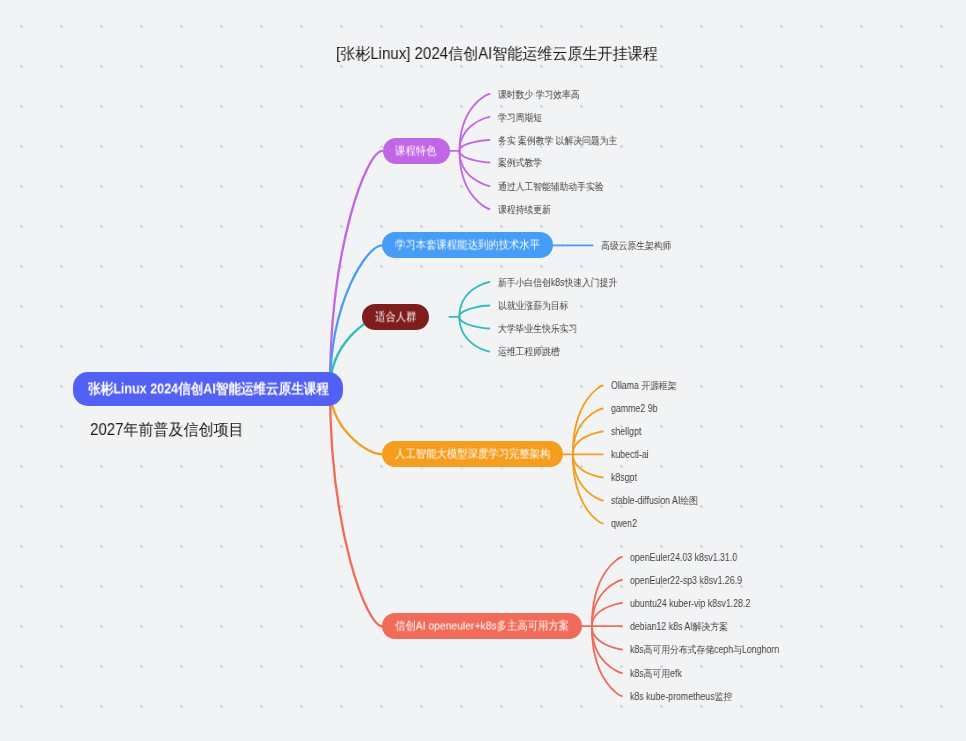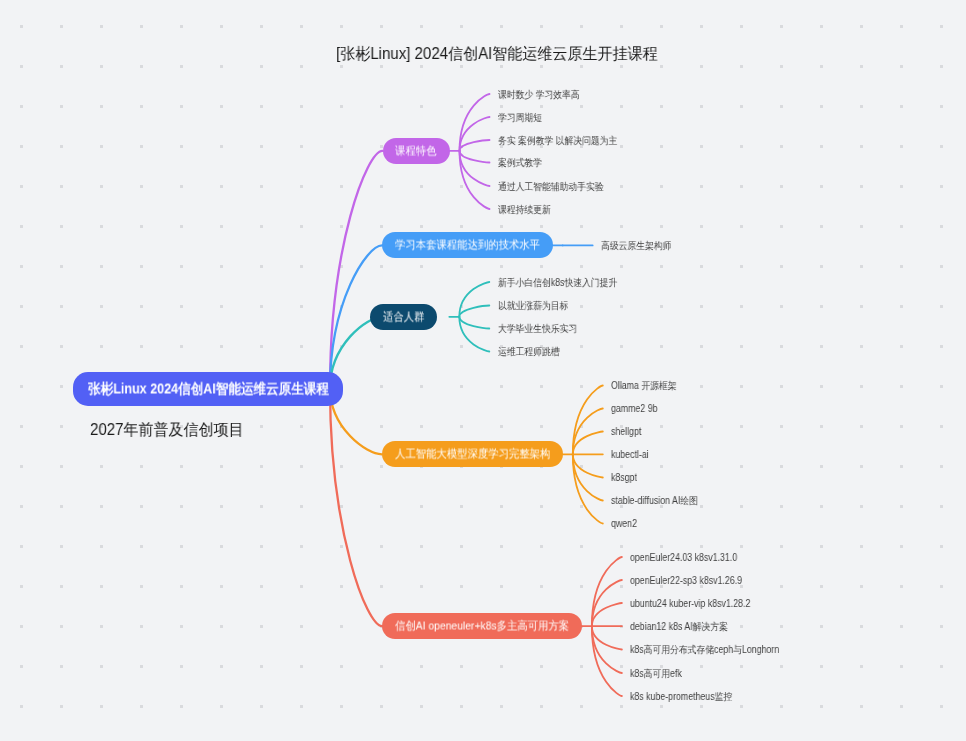--- a/index.html
+++ b/index.html
@@ -526,21 +526,21 @@
     </div>
     <div class="leaf" style="left: 498.016px; top: 209px; font-size: 10px;">
       <span class="sx">课程持续更新</span>
     </div>
     <div class="node" style="left: 382.1px; top: 232.4px; width: 170.557px; height: 26px; background: rgb(69, 157, 247); font-size: 11.4px;">
       <span class="sx" style="left: 12.8px;">学习本套课程能达到的技术水平</span>
     </div>
     <div class="leaf" style="left: 601.157px; top: 245.4px; font-size: 10px;">
       <span class="sx">高级云原生架构师</span>
     </div>
-    <div class="node" style="left: 370px; top: 303.8px; width: 67.0163px; height: 26px; background: #0c4a6e; font-size: 11.4px;">
+    <div class="node" style="left: 362px; top: 303.8px; width: 67.0163px; height: 26px; background: #7f1d1d; font-size: 11.4px;">
       <span class="sx" style="left: 12.8px;">适合人群</span>
     </div>
     <div class="leaf" style="left: 497.816px; top: 282px; font-size: 10px;">
       <span class="sx">新手小白信创k8s快速入门提升</span>
     </div>
     <div class="leaf" style="left: 497.816px; top: 305.5px; font-size: 10px;">
       <span class="sx">以就业涨薪为目标</span>
     </div>
     <div class="leaf" style="left: 497.816px; top: 328.5px; font-size: 10px;">
       <span class="sx">大学毕业生快乐实习</span>

